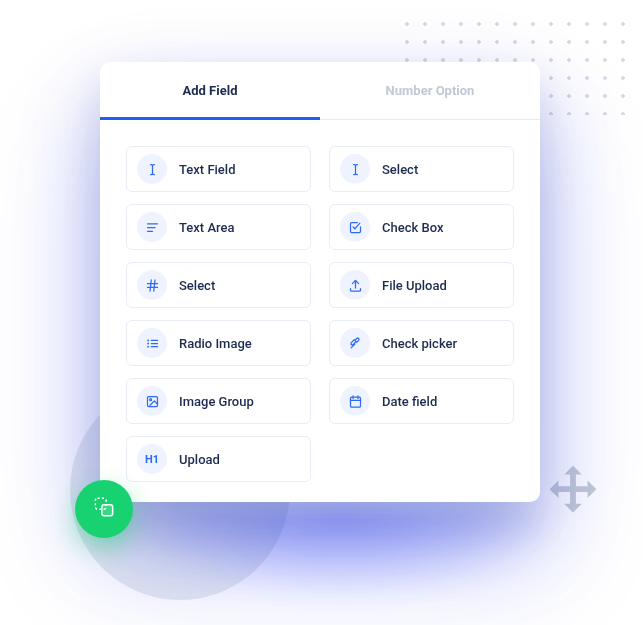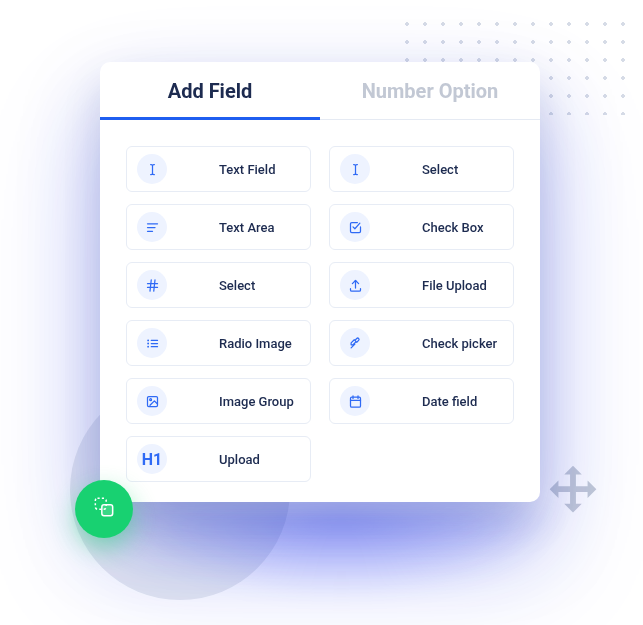--- a/index.html
+++ b/index.html
@@ -56,21 +56,21 @@
     .tabs {
       display: flex;
       height: 58px;
       border-bottom: 1px solid rgba(180,195,220,0.35);
     }
     .tab {
       flex: 1;
       display: flex;
       align-items: center;
       justify-content: center;
-      font-size: 20px;
+      font-size: 13px;
       font-weight: 700;
       color: #c2c8d4;
       cursor: pointer;
       position: relative;
     }
     .tab.active {
       color: #1d2b50;
     }
     .tab.active::after {
       content: "";
@@ -90,21 +90,20 @@
     }
     .option {
       display: flex;
       align-items: center;
       height: 46px;
       padding: 0 10px;
       border: 1px solid #e7ecf5;
       border-radius: 6px;
       background: #ffffff;
       cursor: pointer;
-      gap: 40px;
     }
     .icon-wrap {
       width: 30px;
       height: 30px;
       border-radius: 50%;
       background: #eef3ff;
       display: flex;
       align-items: center;
       justify-content: center;
       margin-right: 12px;
@@ -114,21 +113,21 @@
     .icon-wrap svg {
       width: 15px;
       height: 15px;
       stroke: currentColor;
       fill: none;
       stroke-width: 2;
       stroke-linecap: round;
       stroke-linejoin: round;
     }
     .icon-wrap .h1-text {
-      font-size: 16px;
+      font-size: 11px;
       font-weight: 700;
       color: #2f6af5;
     }
     .option-label {
       font-size: 13px;
       font-weight: 500;
       color: #1d2b50;
     }
     
     .fab {

